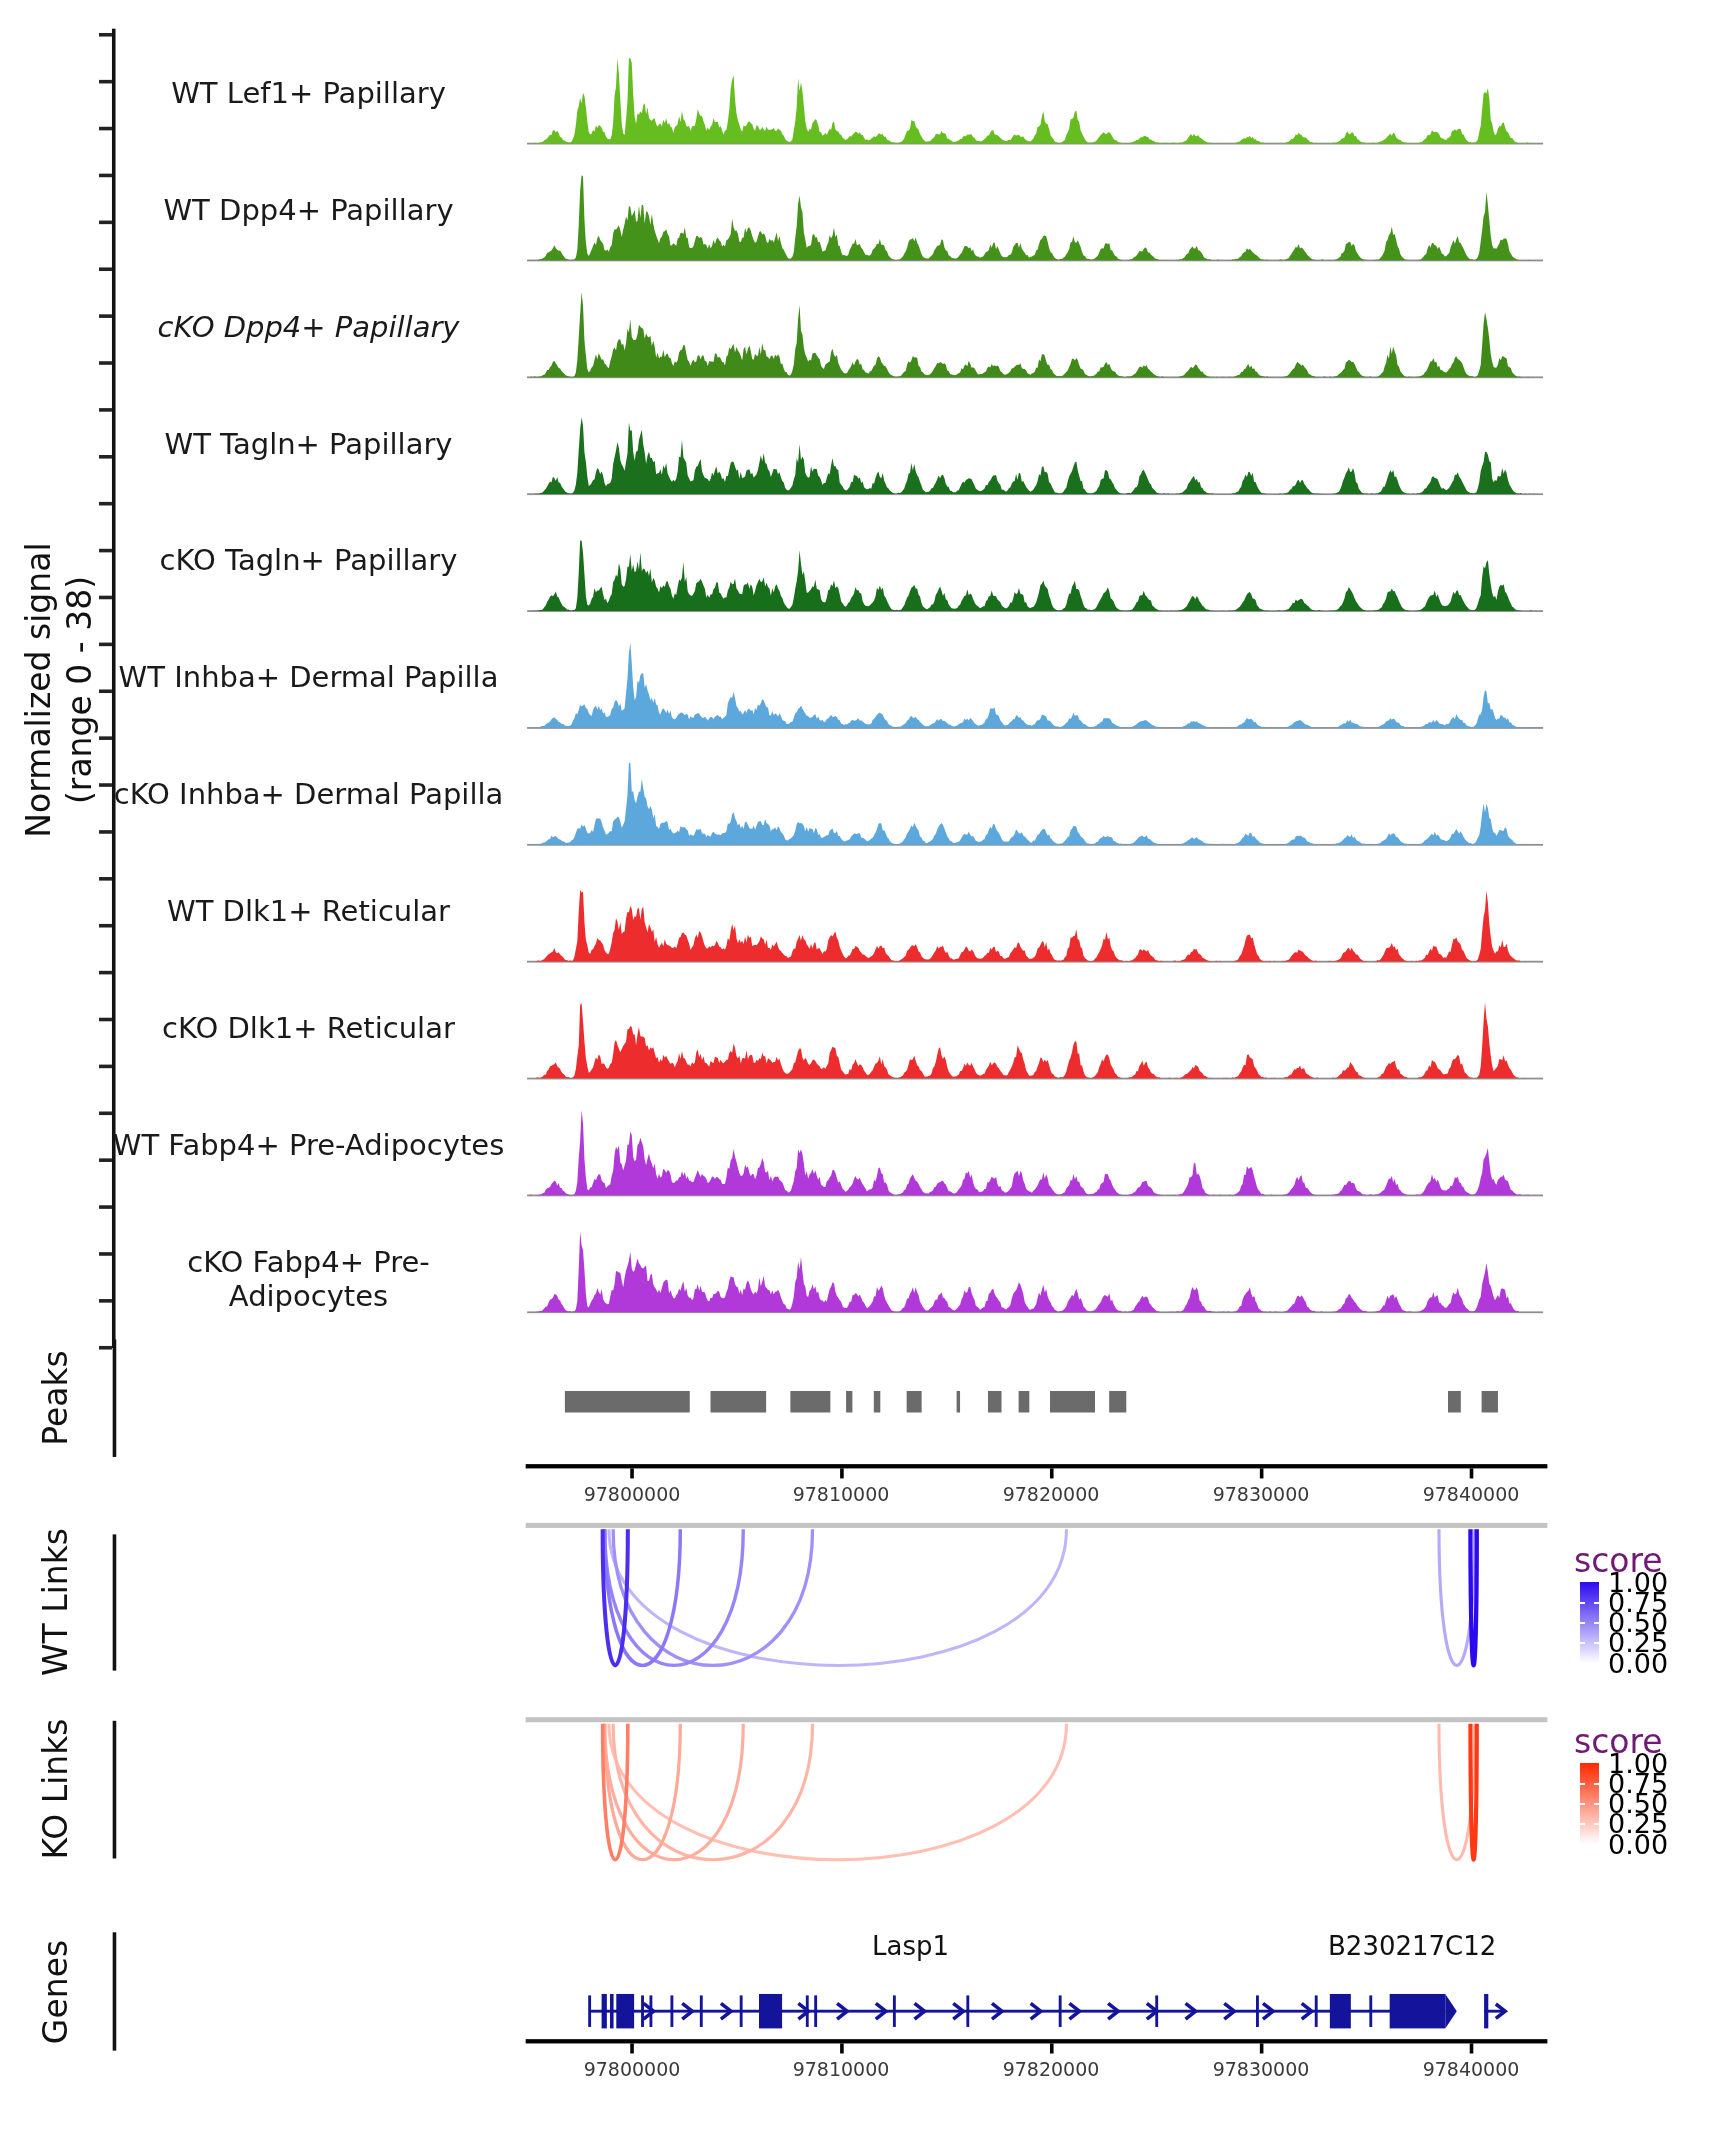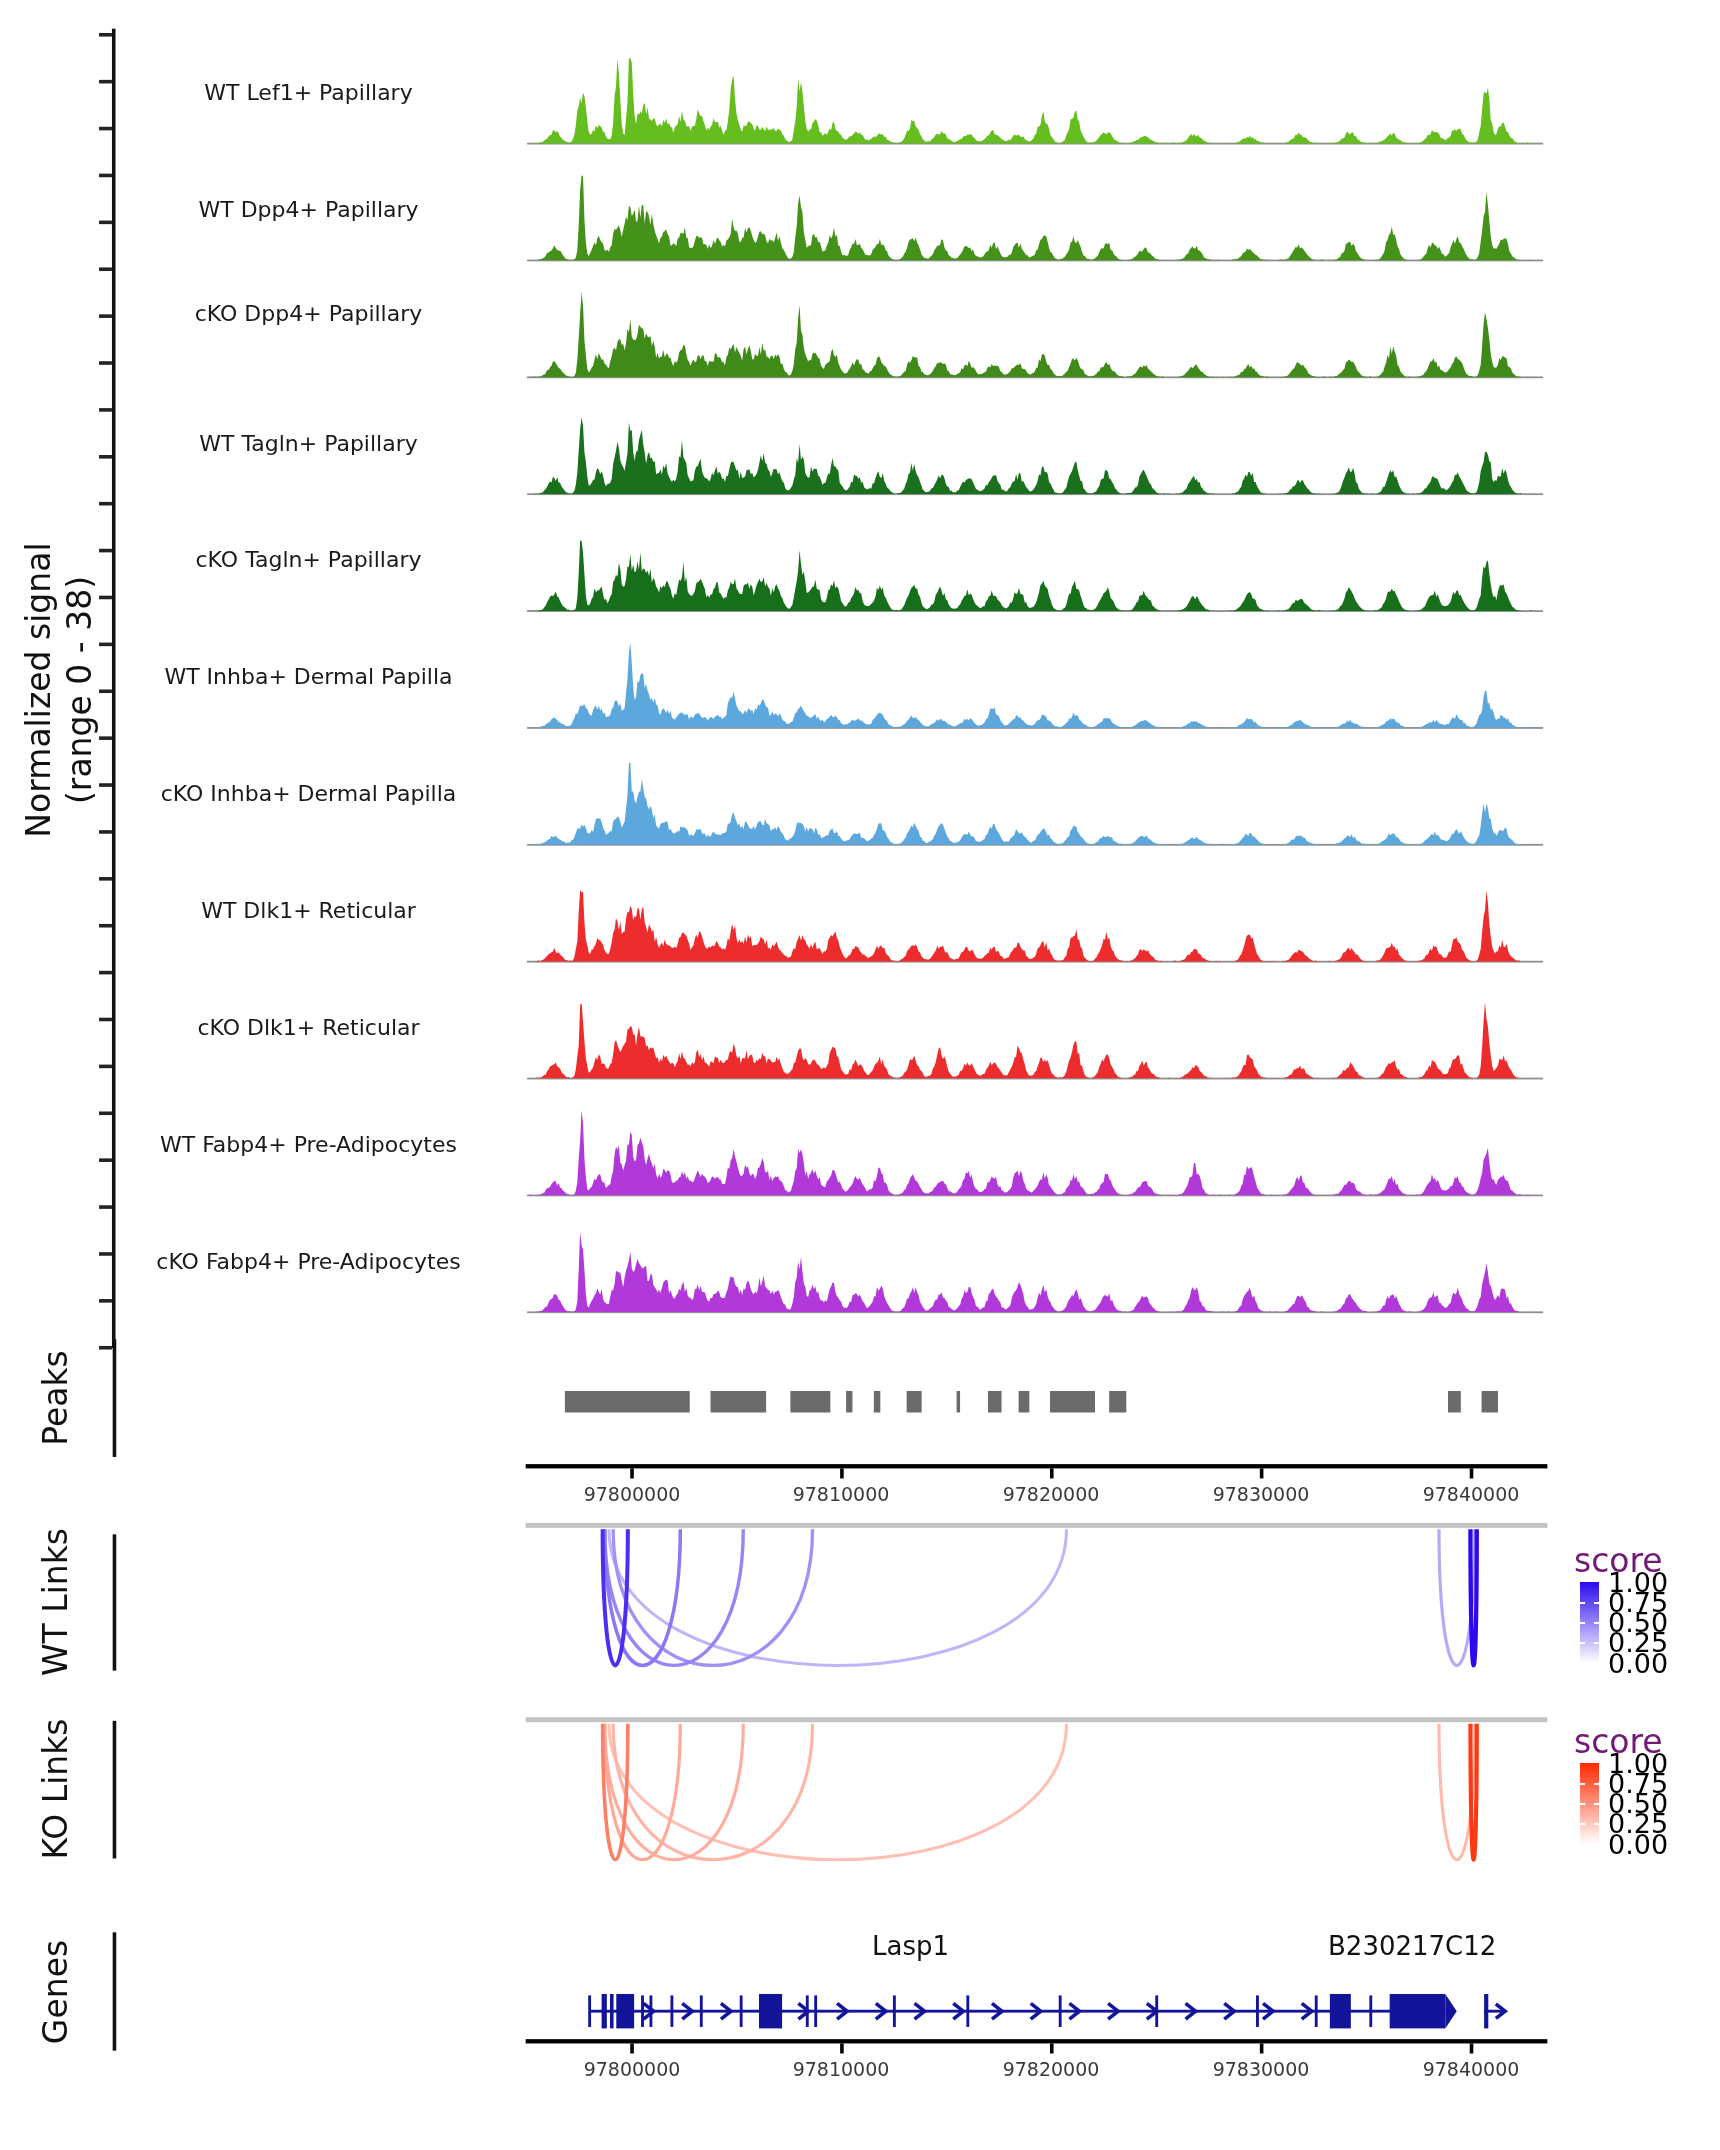--- a/index.html
+++ b/index.html
@@ -4,21 +4,21 @@
 <style>
   html,body{margin:0;padding:0;background:#fff;}
   #fig{position:relative;width:1721px;height:2151px;background:#ffffff;overflow:hidden;
        font-family:"DejaVu Sans","Liberation Sans",sans-serif;}
   #gfx{position:absolute;left:0;top:0;}
   .anchor{position:absolute;width:0;height:0;}
   .rot{position:absolute;transform:translate(-50%,-50%) rotate(-90deg);text-align:center;color:#111;}
   #ylab .rot{width:789px;font-size:33px;line-height:41px;}
   .seclab{width:358px;font-size:33px;}
   .tlabel{position:absolute;left:108px;width:401px;height:34px;line-height:34px;
-          text-align:center;font-size:22px;color:#1a1a1a;}
+          text-align:center;font-size:29px;color:#1a1a1a;}
   .xtick{position:absolute;width:186px;text-align:center;font-size:19px;color:#3a3a3a;height:32px;line-height:32px;}
   #xticks1,#xticks2,#track-labels,#gene-names{position:absolute;left:0;top:0;width:0;height:0;}
   .gname{position:absolute;top:1931px;width:287px;font-size:26px;color:#111;}
   .legend{position:absolute;width:154px;height:154px;}
   .legend-title{position:absolute;left:0;top:0;font-size:33px;color:#701a75;}
   .legend-bar{position:absolute;left:5.7px;top:41px;width:19.4px;height:81px;}
   .legend-ticks{position:absolute;left:34px;top:41px;width:118px;height:81px;}
   .ltick{position:absolute;left:0;height:29px;line-height:29px;font-size:27px;color:#000;}
   .notch{position:absolute;width:5px;height:2.2px;background:#fff;}
   #xlabel{position:absolute;left:736px;top:2085px;width:574px;text-align:center;
@@ -185,21 +185,21 @@
   <div class="anchor" style="left:55px;top:1789px;">
     <div class="rot seclab">KO Links</div>
   </div>
   <div class="anchor" style="left:55px;top:1992px;">
     <div class="rot seclab">Genes</div>
   </div>
 
   <div id="track-labels">
       <div class="tlabel" style="top: 76px;">WT Lef1+ Papillary</div>
       <div class="tlabel" style="top: 193px;">WT Dpp4+ Papillary</div>
-      <div class="tlabel" style="top: 297px;">cKO Dpp4+ Papillary</div>
+      <div class="tlabel" style="top: 310px; font-style: italic;">cKO Dpp4+ Papillary</div>
       <div class="tlabel" style="top: 427px;">WT Tagln+ Papillary</div>
       <div class="tlabel" style="top: 543px;">cKO Tagln+ Papillary</div>
       <div class="tlabel" style="top: 660px;">WT Inhba+ Dermal Papilla</div>
       <div class="tlabel" style="top: 777px;">cKO Inhba+ Dermal Papilla</div>
       <div class="tlabel" style="top: 894px;">WT Dlk1+ Reticular</div>
       <div class="tlabel" style="top: 1011px;">cKO Dlk1+ Reticular</div>
       <div class="tlabel" style="top: 1128px;">WT Fabp4+ Pre-Adipocytes</div>
       <div class="tlabel" style="top: 1245px;">cKO Fabp4+ Pre-Adipocytes</div>
     </div>
   <div id="xticks1" style="top: 1478px;">

